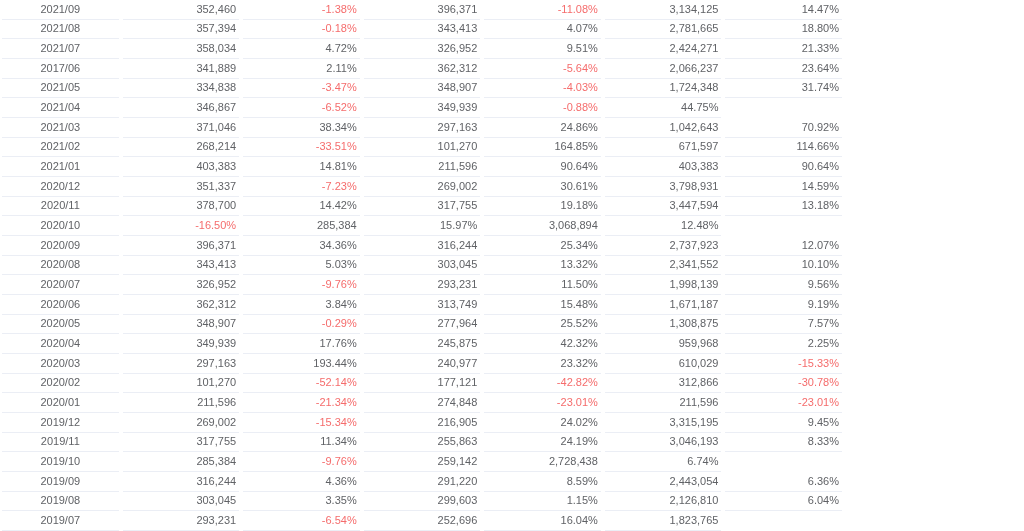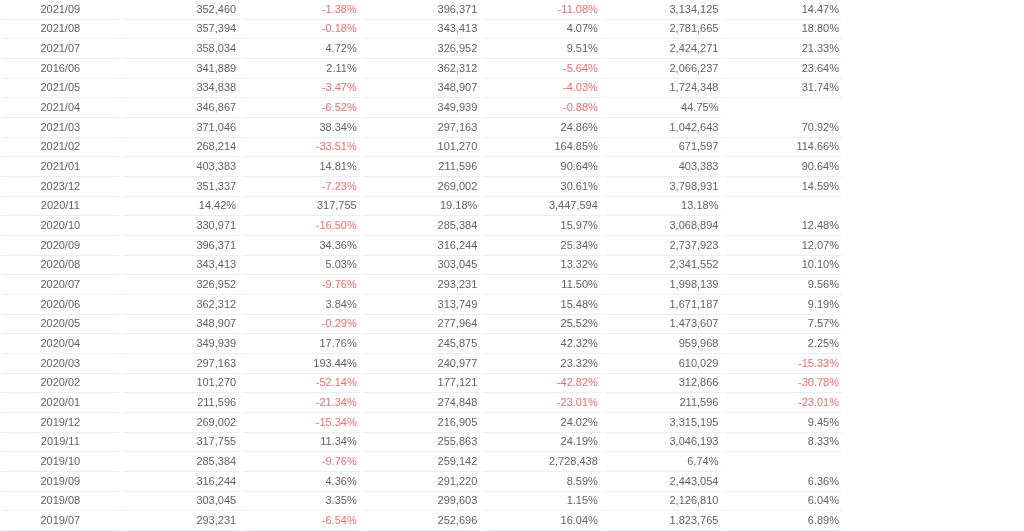--- a/index.html
+++ b/index.html
@@ -72,21 +72,21 @@
     <div class="table-row">
     <div class="cell date">2021/07</div>
     <div class="cell num">358,034</div>
     <div class="cell num">4.72%</div>
     <div class="cell num">326,952</div>
     <div class="cell num">9.51%</div>
     <div class="cell num">2,424,271</div>
     <div class="cell num">21.33%</div>
   </div>
     <div class="table-row">
-    <div class="cell date">2016/06</div>
+    <div class="cell date">2017/06</div>
     <div class="cell num">341,889</div>
     <div class="cell num">2.11%</div>
     <div class="cell num">362,312</div>
     <div class="cell num neg">-5.64%</div>
     <div class="cell num">2,066,237</div>
     <div class="cell num">23.64%</div>
   </div>
     <div class="table-row">
     <div class="cell date">2021/05</div>
     <div class="cell num">334,838</div>
@@ -125,39 +125,39 @@
     <div class="table-row">
     <div class="cell date">2021/01</div>
     <div class="cell num">403,383</div>
     <div class="cell num">14.81%</div>
     <div class="cell num">211,596</div>
     <div class="cell num">90.64%</div>
     <div class="cell num">403,383</div>
     <div class="cell num">90.64%</div>
   </div>
     <div class="table-row">
-    <div class="cell date">2023/12</div>
+    <div class="cell date">2020/12</div>
     <div class="cell num">351,337</div>
     <div class="cell num neg">-7.23%</div>
     <div class="cell num">269,002</div>
     <div class="cell num">30.61%</div>
     <div class="cell num">3,798,931</div>
     <div class="cell num">14.59%</div>
   </div>
     <div class="table-row">
     <div class="cell date">2020/11</div>
+    <div class="cell num">378,700</div>
     <div class="cell num">14.42%</div>
     <div class="cell num">317,755</div>
     <div class="cell num">19.18%</div>
     <div class="cell num">3,447,594</div>
     <div class="cell num">13.18%</div>
   </div>
     <div class="table-row">
     <div class="cell date">2020/10</div>
-    <div class="cell num">330,971</div>
     <div class="cell num neg">-16.50%</div>
     <div class="cell num">285,384</div>
     <div class="cell num">15.97%</div>
     <div class="cell num">3,068,894</div>
     <div class="cell num">12.48%</div>
   </div>
     <div class="table-row">
     <div class="cell date">2020/09</div>
     <div class="cell num">396,371</div>
     <div class="cell num">34.36%</div>
@@ -192,21 +192,21 @@
     <div class="cell num">15.48%</div>
     <div class="cell num">1,671,187</div>
     <div class="cell num">9.19%</div>
   </div>
     <div class="table-row">
     <div class="cell date">2020/05</div>
     <div class="cell num">348,907</div>
     <div class="cell num neg">-0.29%</div>
     <div class="cell num">277,964</div>
     <div class="cell num">25.52%</div>
-    <div class="cell num">1,473,607</div>
+    <div class="cell num">1,308,875</div>
     <div class="cell num">7.57%</div>
   </div>
     <div class="table-row">
     <div class="cell date">2020/04</div>
     <div class="cell num">349,939</div>
     <div class="cell num">17.76%</div>
     <div class="cell num">245,875</div>
     <div class="cell num">42.32%</div>
     <div class="cell num">959,968</div>
     <div class="cell num">2.25%</div>
@@ -282,15 +282,14 @@
     <div class="cell num">2,126,810</div>
     <div class="cell num">6.04%</div>
   </div>
     <div class="table-row">
     <div class="cell date">2019/07</div>
     <div class="cell num">293,231</div>
     <div class="cell num neg">-6.54%</div>
     <div class="cell num">252,696</div>
     <div class="cell num">16.04%</div>
     <div class="cell num">1,823,765</div>
-    <div class="cell num">6.89%</div>
   </div>
   </div>
 
 </body></html>

